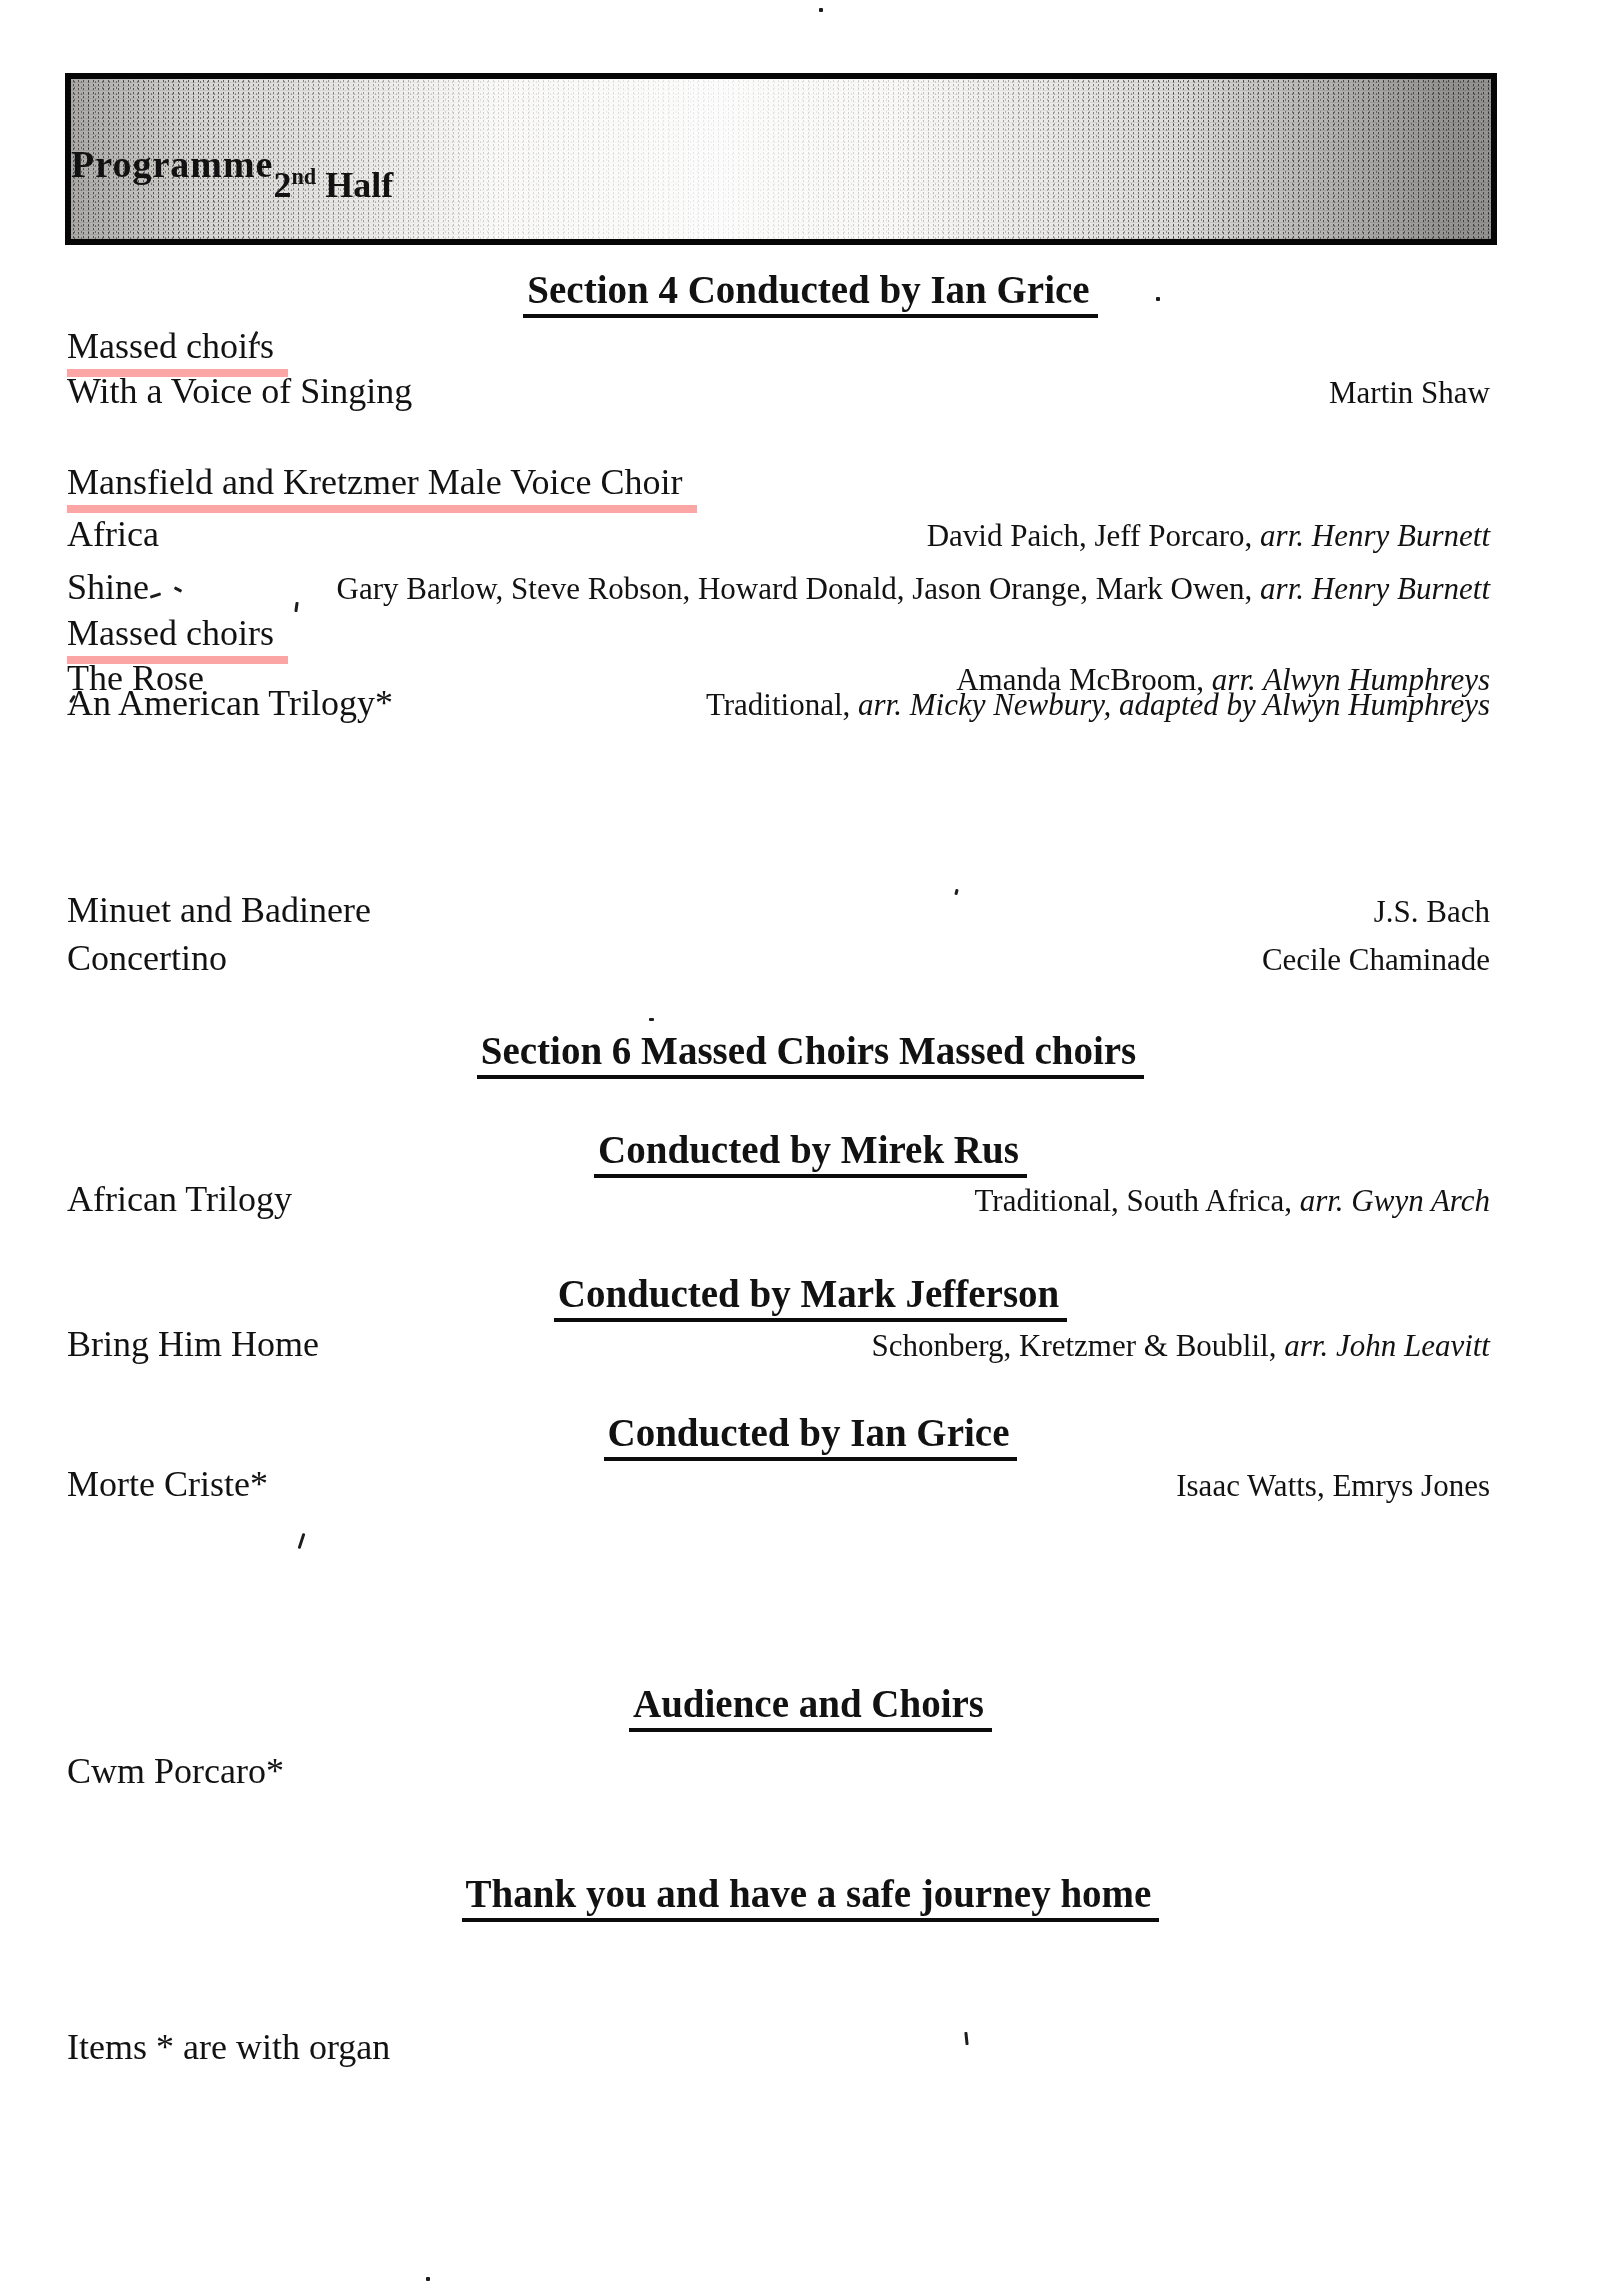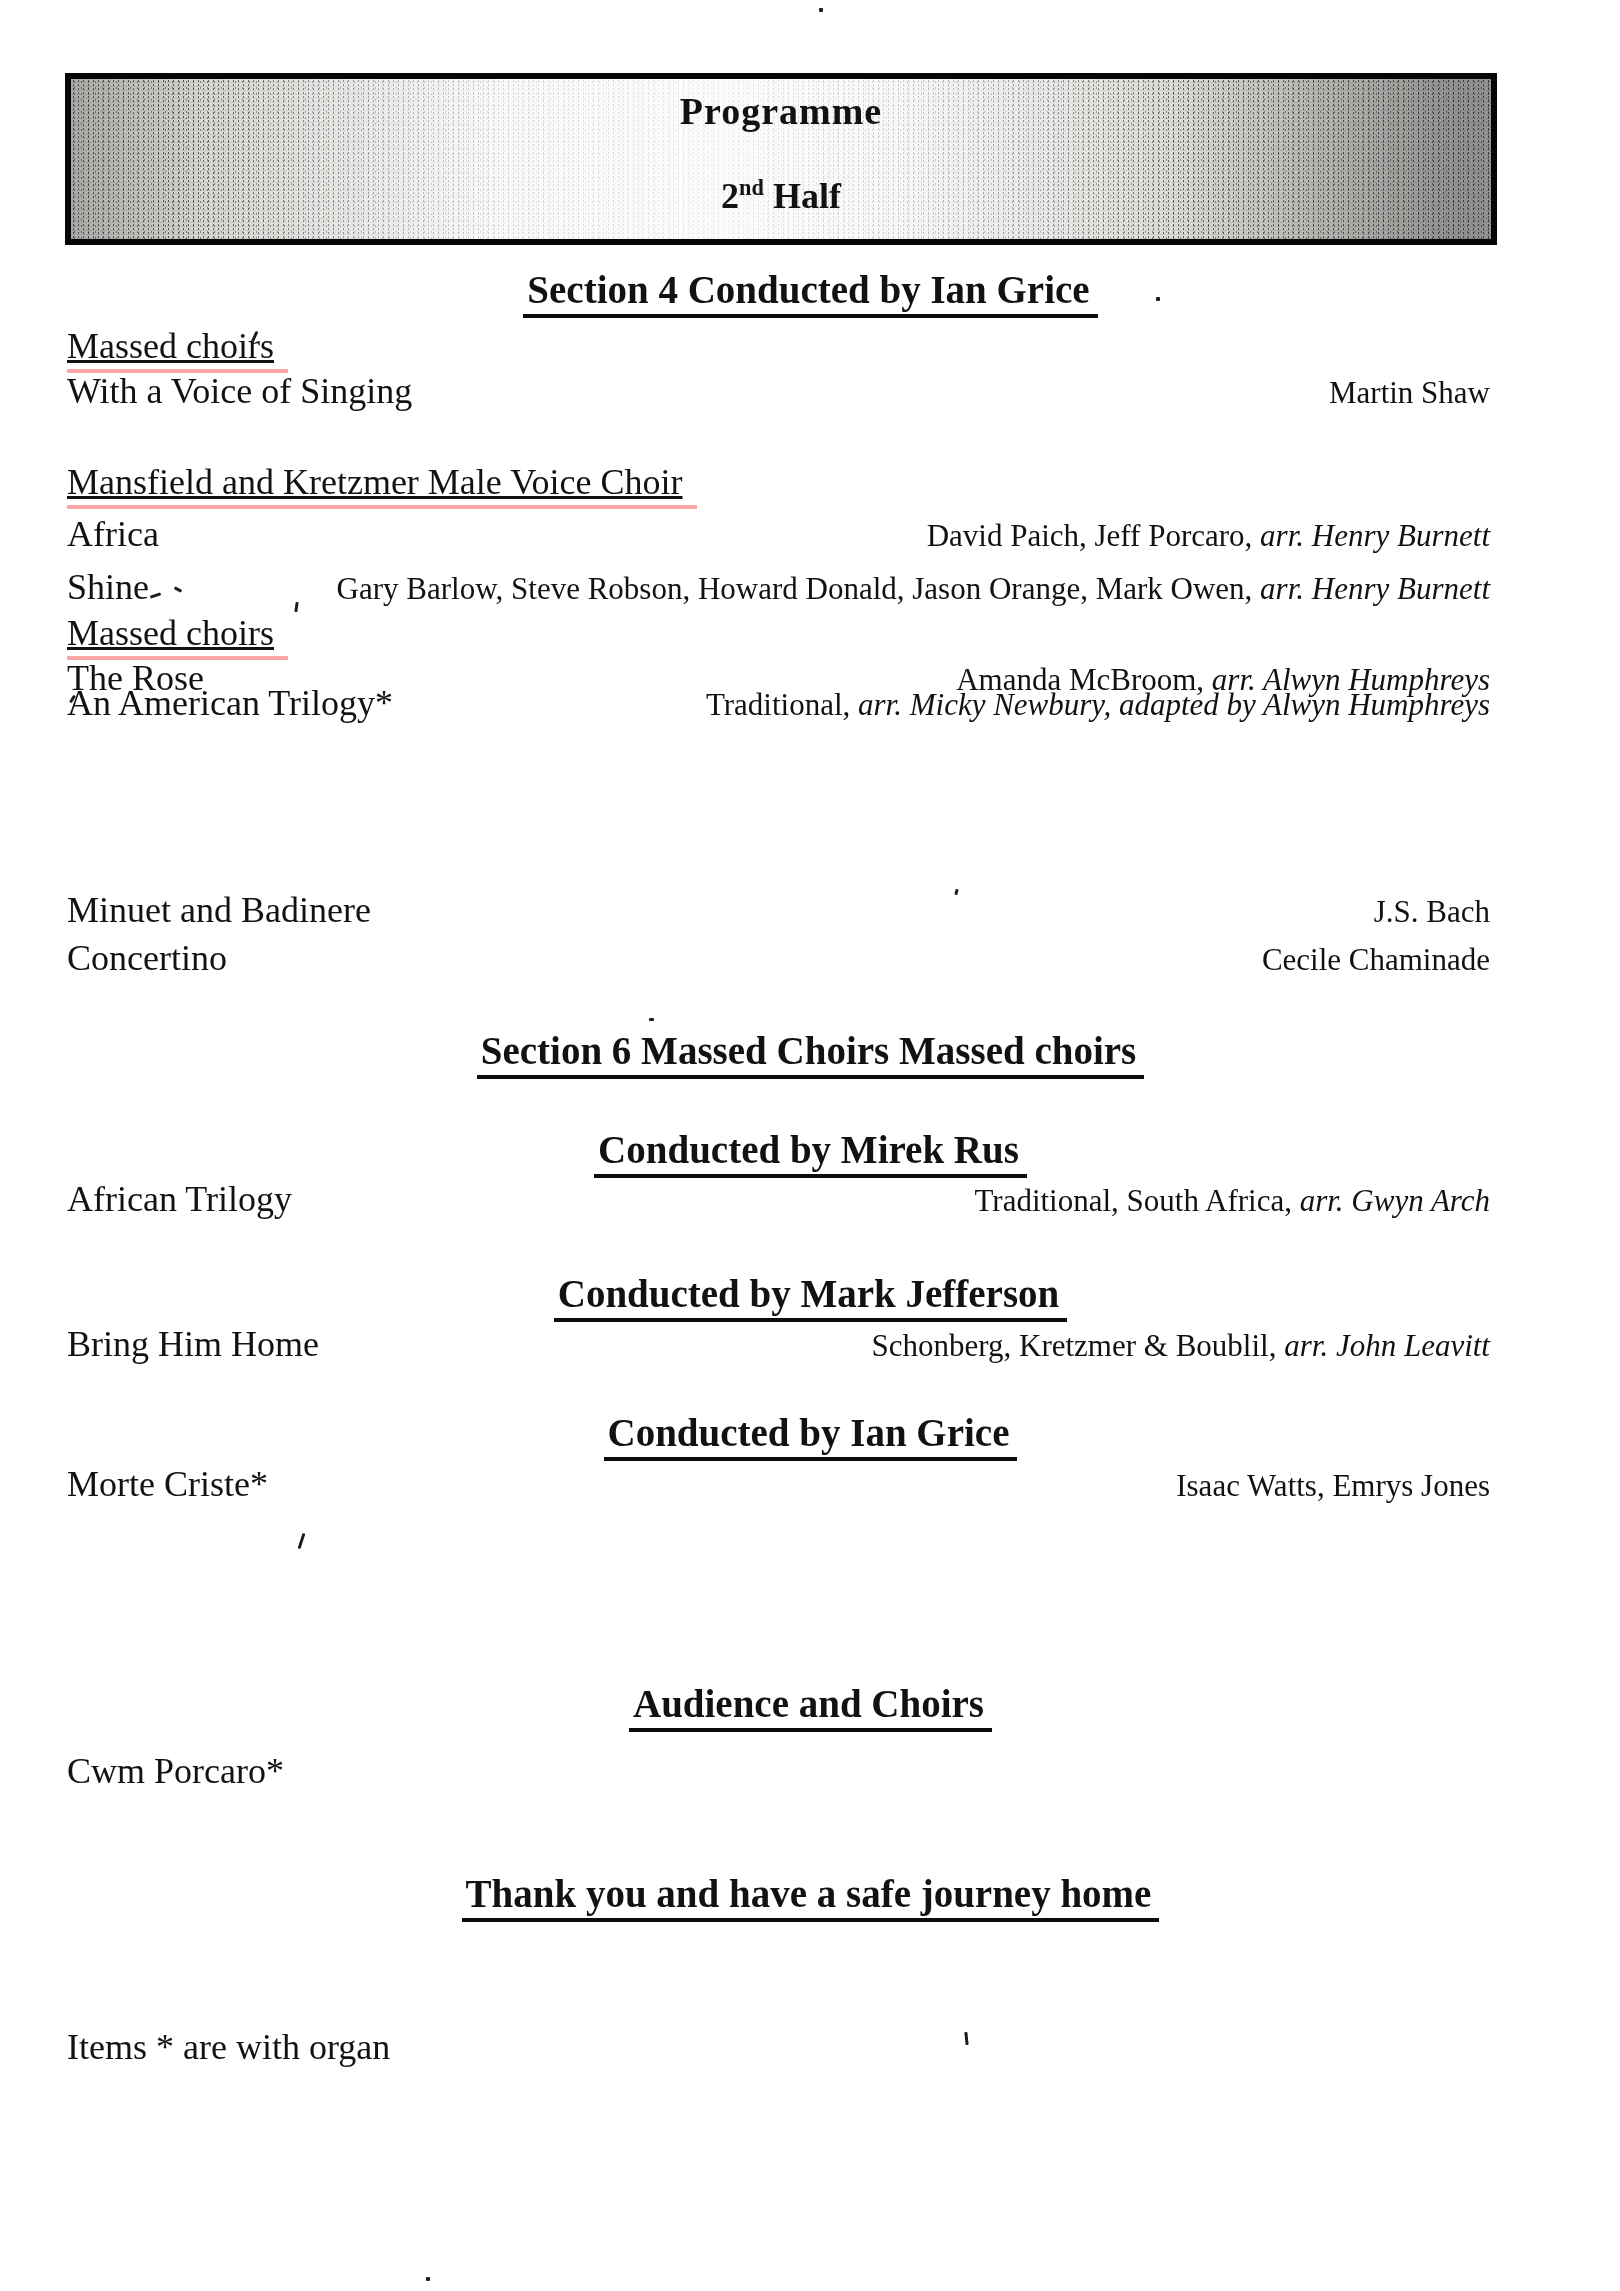--- a/index.html
+++ b/index.html
@@ -11,21 +11,21 @@
     font-family:"Liberation Serif","DejaVu Serif",serif;
     color:#121212;
     overflow:hidden;
   }
 
   
   .banner {
     position:absolute; left:65px; top:73px;
     width:1420px; height:150px;
     border:6px solid #060606;
-    display:flex; flex-direction:column; align-items:center;
+    display:flex; align-items:center;
     justify-content:flex-start;
     padding-top:10px;
     box-sizing:content-box;
     background:
       linear-gradient(90deg,
         rgba(70,70,70,0.40) 0%, rgba(120,120,120,0.18) 9%,
         rgba(255,255,255,0.75) 30%, rgba(255,255,255,0.88) 46%,
         rgba(255,255,255,0.70) 58%, rgba(150,150,150,0.18) 78%,
         rgba(40,40,40,0.45) 97%),
       repeating-linear-gradient(0deg, rgba(0,0,0,0.10) 0 1px, rgba(255,255,255,0) 1px 4px),
@@ -39,21 +39,21 @@
   .banner-sub sup { font-size:0.62em; vertical-align:super; font-weight:bold;margin-top:17px; }
 
   
   .chead {
     position:absolute; left:0; width:100%;
     text-align:center; font-size:39px; font-weight:bold;
   }
   .chead .u { border-bottom:4px solid #0c0c0c; padding:0 8px 3px 4px; }
 
   .ghead { position:absolute; left:67px; font-size:36px; }
-  .ghead .u { border-bottom:4px solid #fca5a5; padding:0 14px 3px 0;text-decoration:underline; }
+  .ghead .u { border-bottom:8px solid #fca5a5; padding:0 14px 3px 0; }
 
   .row {
     position:absolute; left:67px; right:131px;
     display:flex; justify-content:space-between; align-items:baseline;
   }
   .row .title { font-size:36px; white-space:nowrap; }
   .row .attr  { font-size:31px; text-align:right; white-space:nowrap; }
   .row .attr .it { font-style:italic; }
 
   .center-line {

